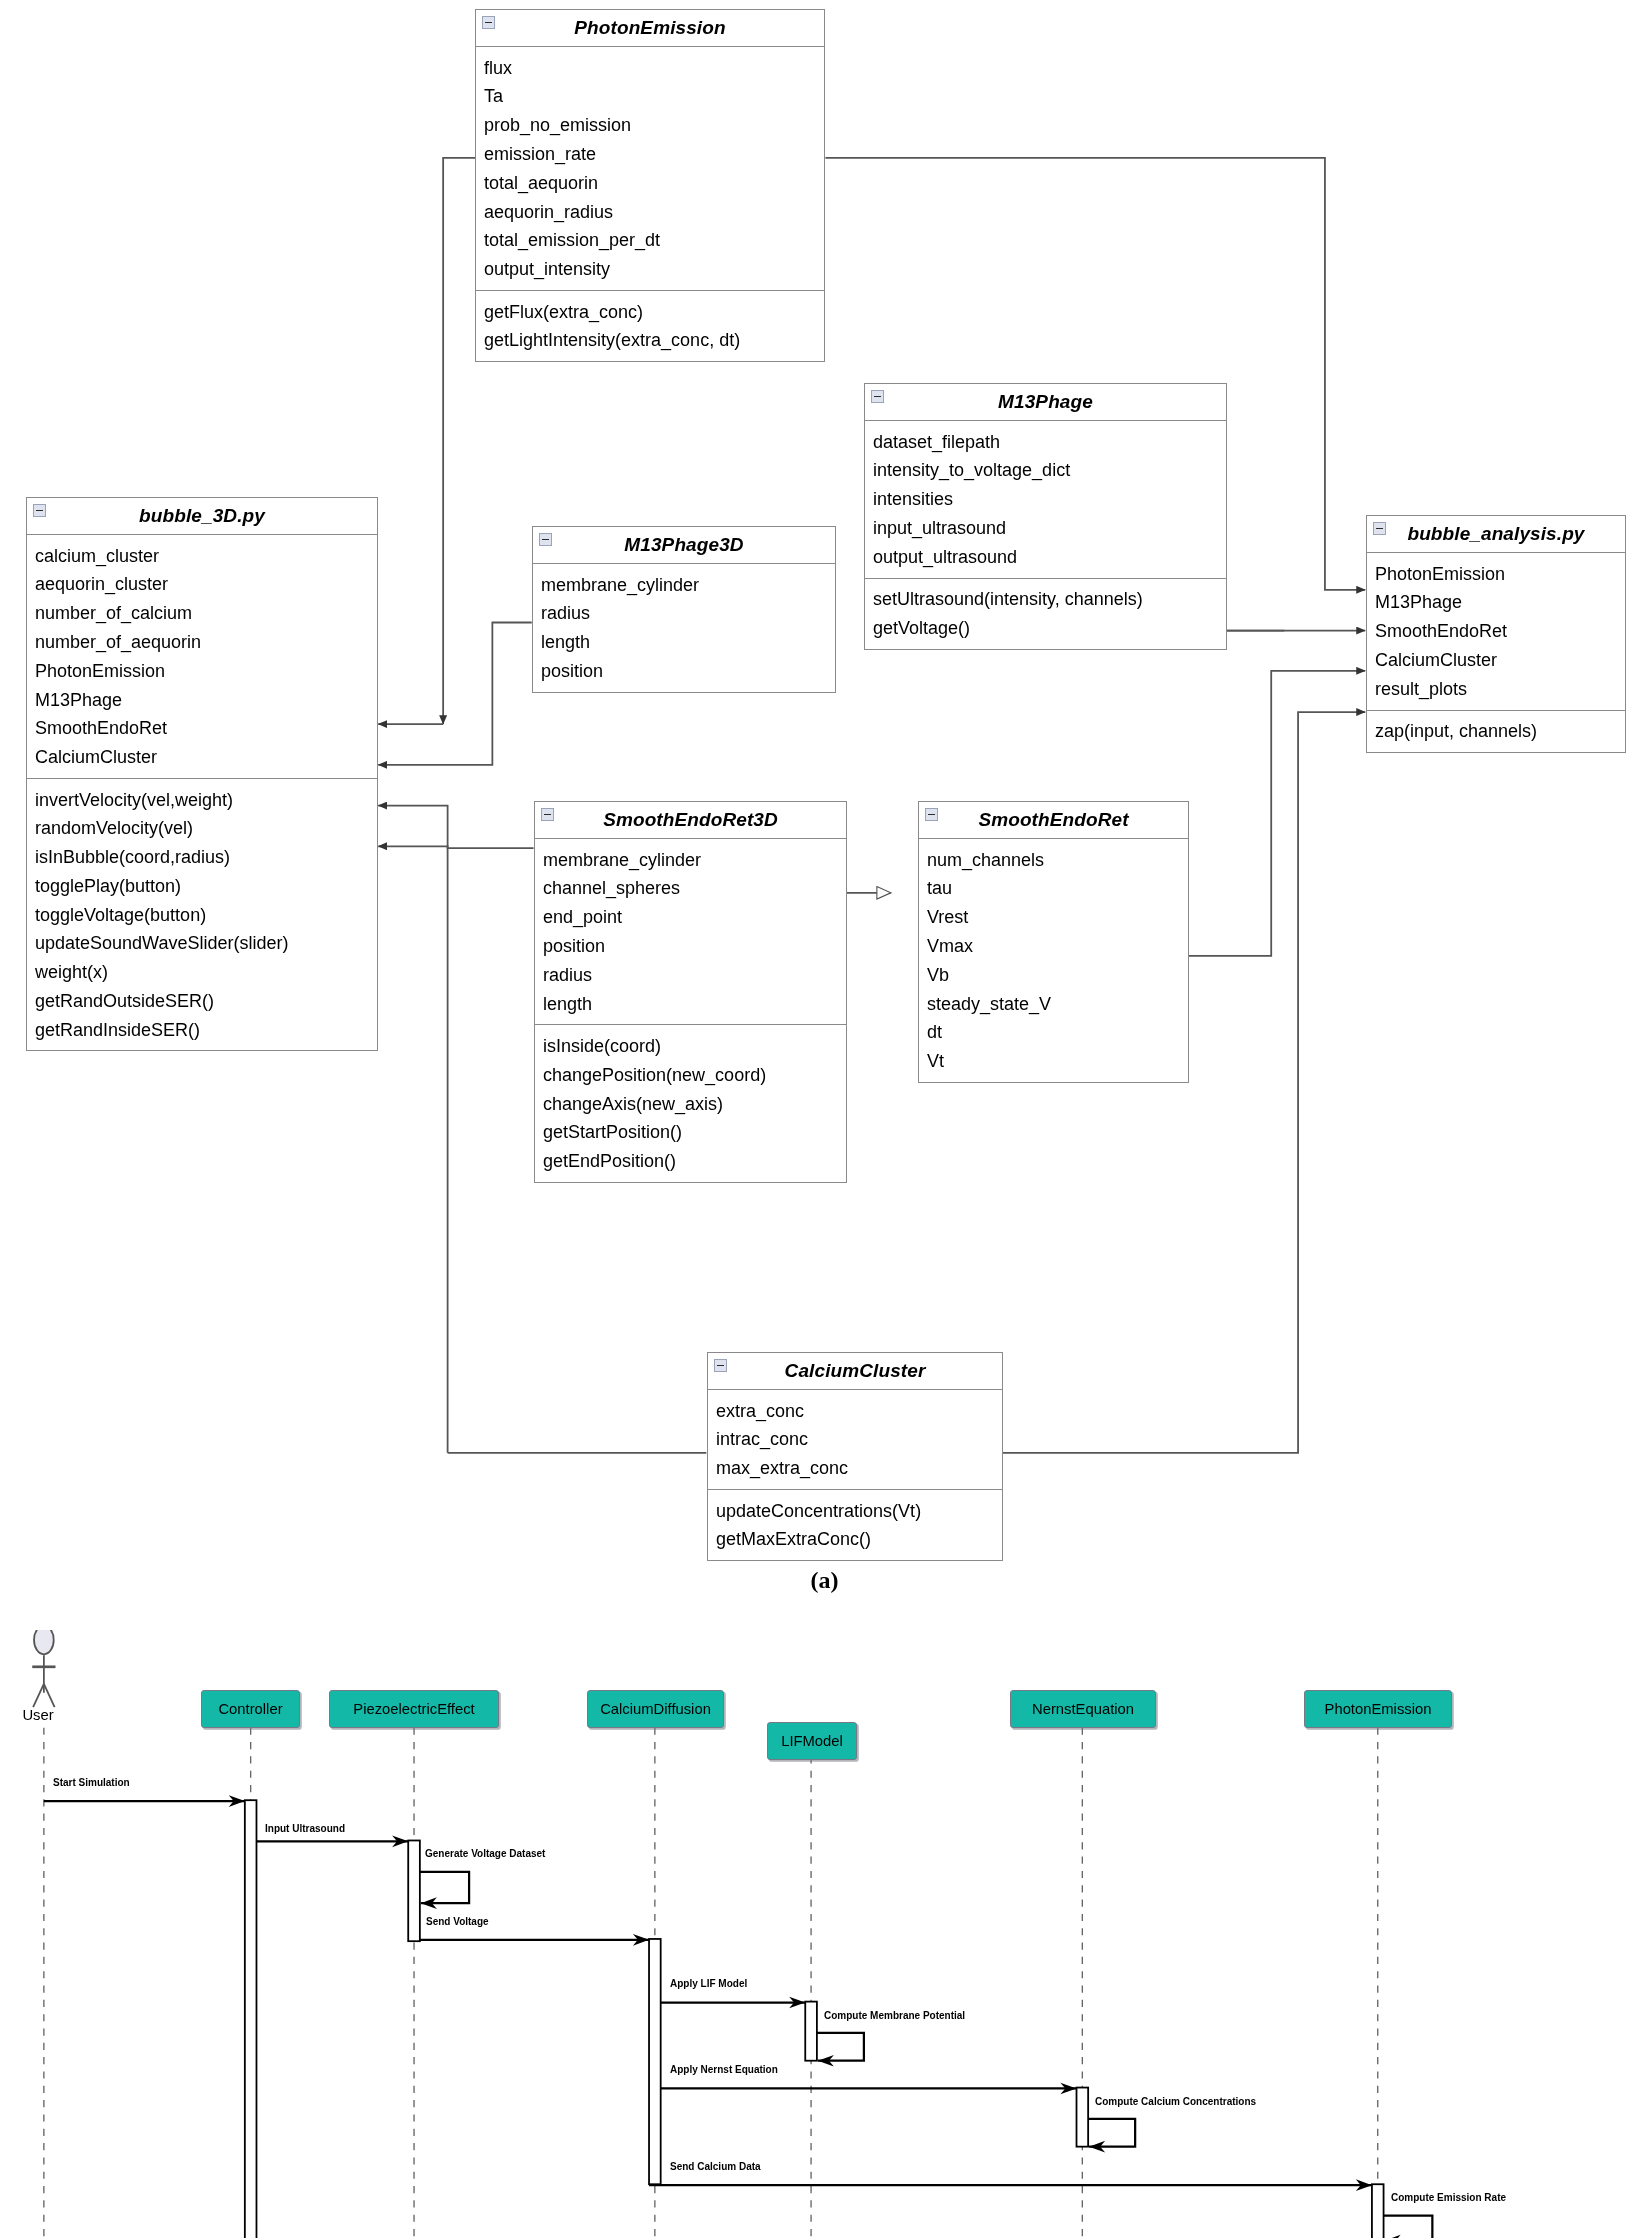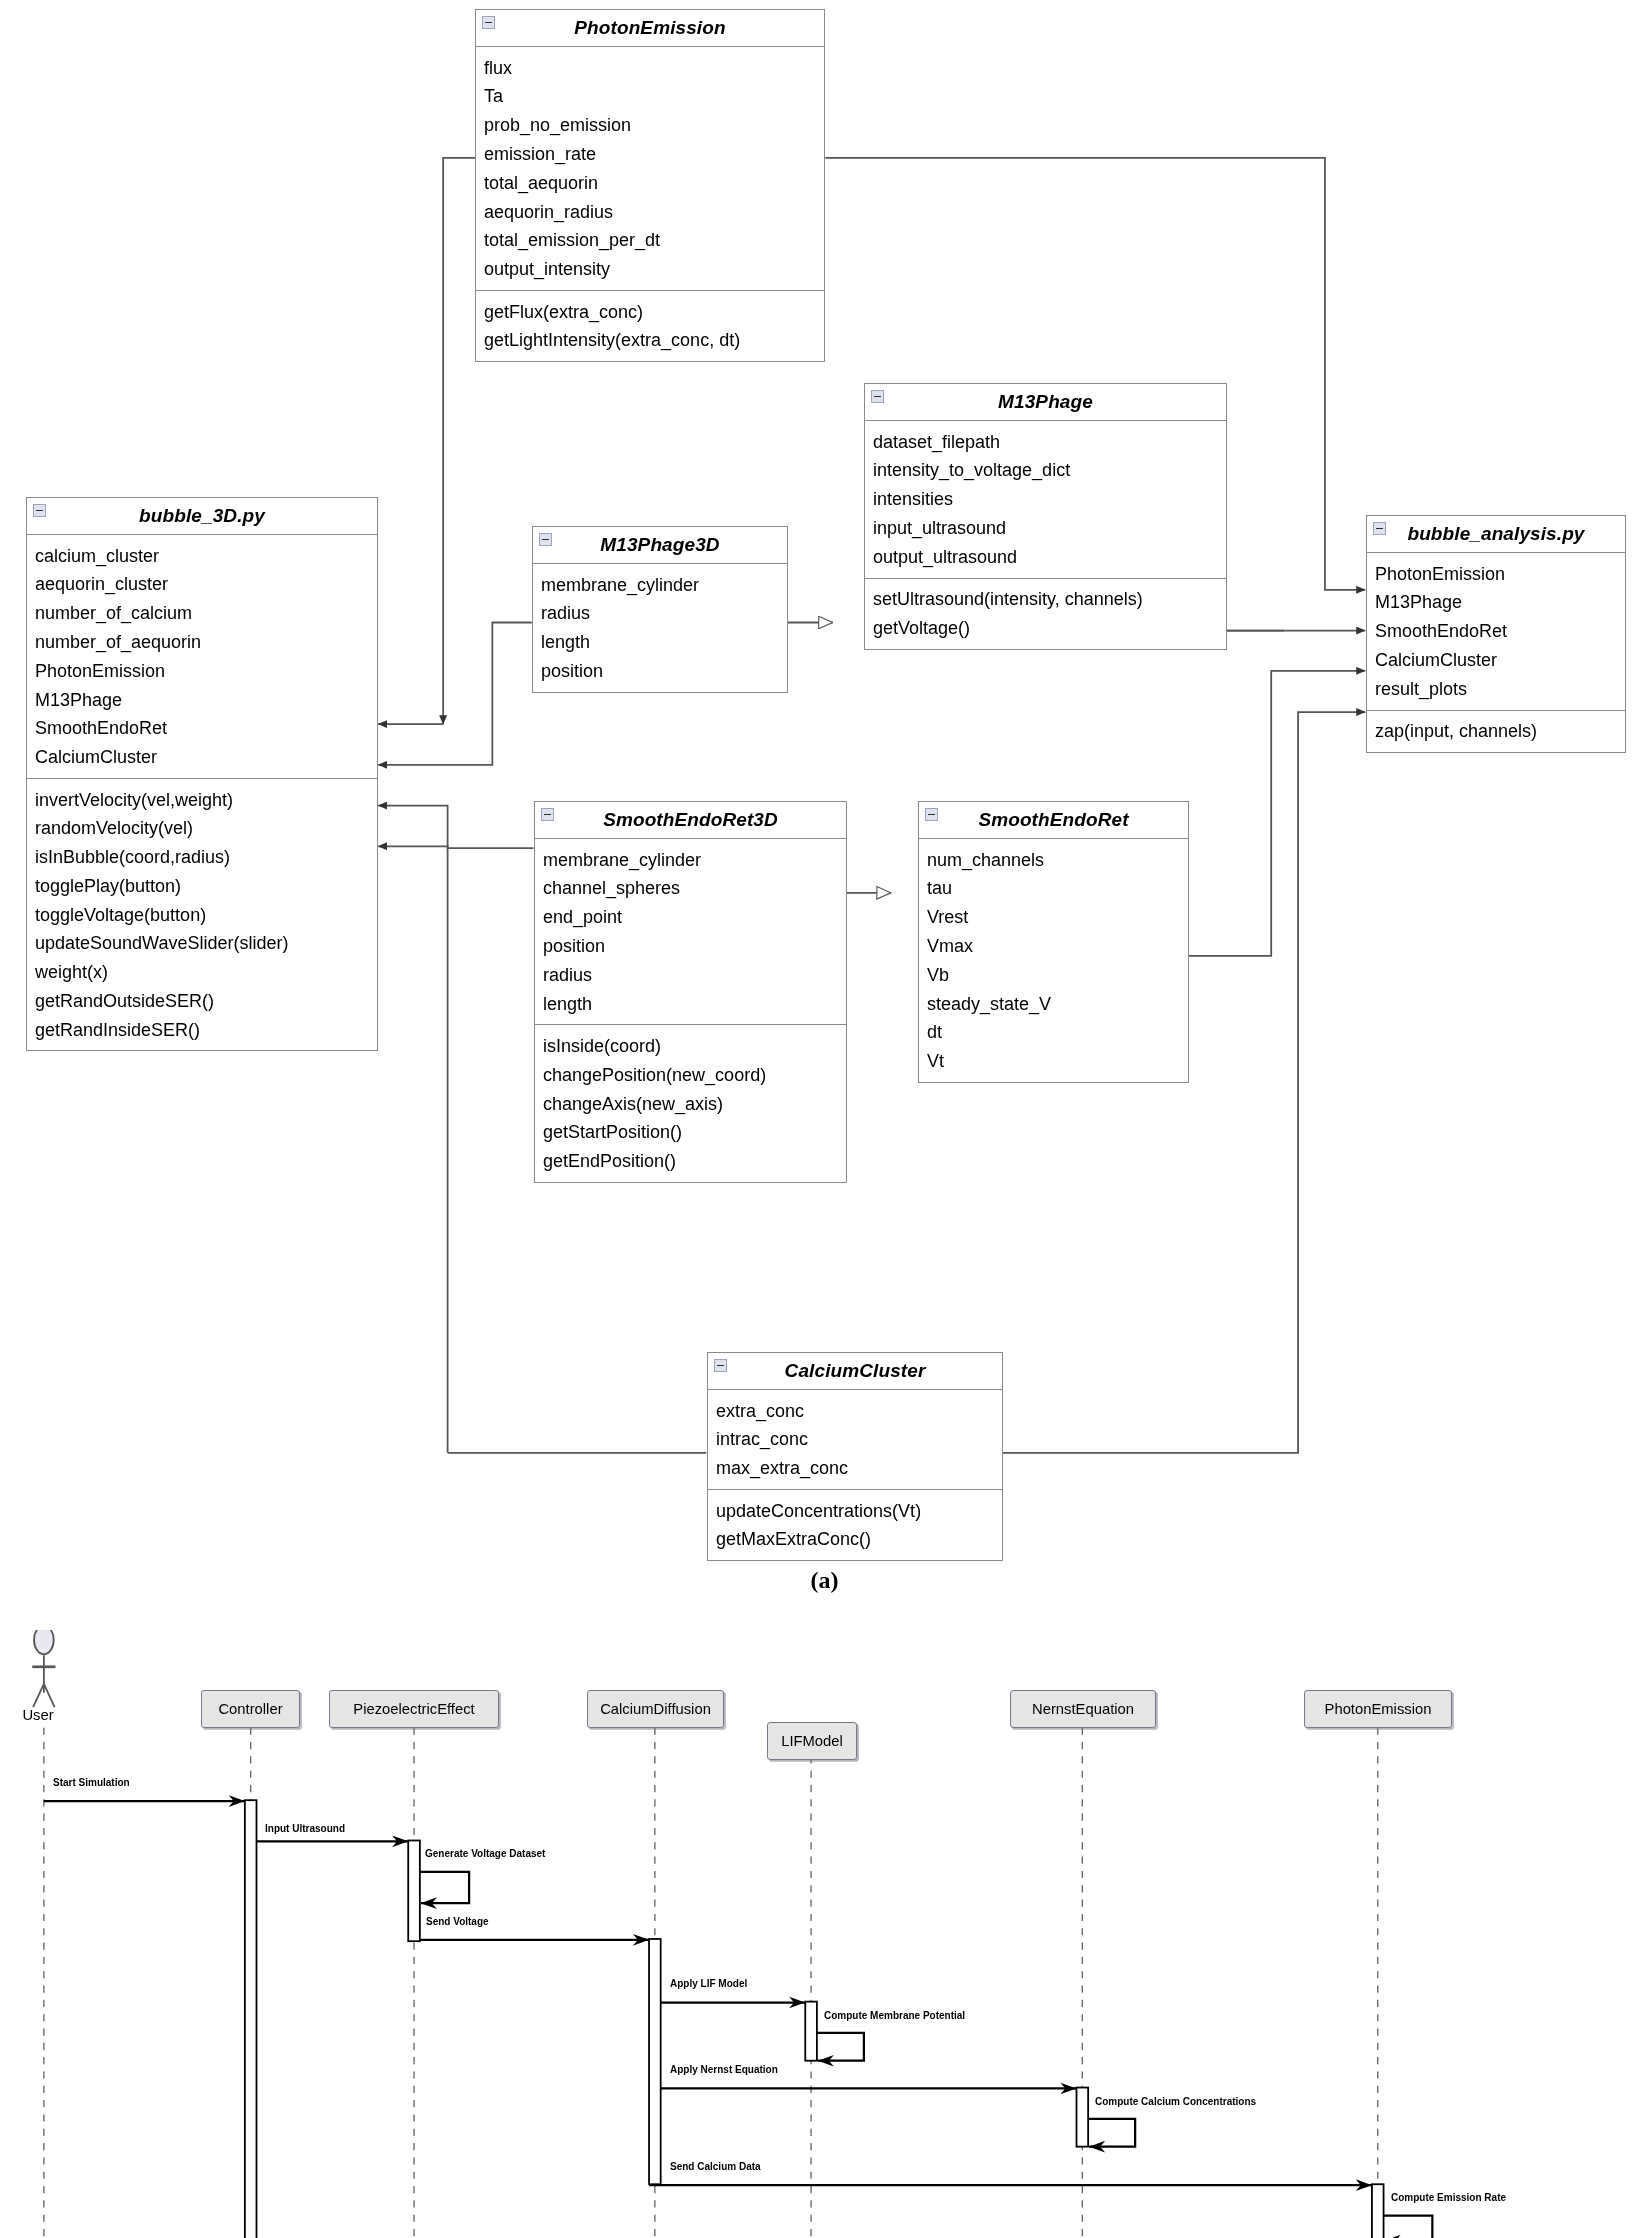--- a/index.html
+++ b/index.html
@@ -74,21 +74,21 @@
 
   
   #seq-diagram {
     position: absolute; left: 0; top: 1630px; width: 1649px; height: 788px;
   }
   #seq-svg {
     position: absolute; left: 0; top: 0; width: 1649px; height: 788px;
   }
   .lifeline-box {
     position: absolute;
-    background: #e5e5e5;
+    background: #14b8a6;
     border: 0.9px solid #777788;
     border-radius: 3.1px;
     box-shadow: 1.8px 1.8px 0 rgba(120,120,130,0.55);
     display: flex; align-items: center; justify-content: center;
     box-sizing: border-box;
     font-size: 14.8px;
     white-space: nowrap;
     z-index: 6;
   }
   .seq-label {
@@ -208,21 +208,21 @@
       <div class="uml-row">isInBubble(coord,radius)</div>
       <div class="uml-row">togglePlay(button)</div>
       <div class="uml-row">toggleVoltage(button)</div>
       <div class="uml-row">updateSoundWaveSlider(slider)</div>
       <div class="uml-row">weight(x)</div>
       <div class="uml-row">getRandOutsideSER()</div>
       <div class="uml-row">getRandInsideSER()</div>
     </div>
   </div>
 
-  <div class="uml-class" style="left:532px; top:526px; width:256px;">
+  <div class="uml-class" style="left:532px; top:526px; width:304px;">
     <div class="uml-header">
       <span class="minus-icon"></span>
       <span class="uml-title">M13Phage3D</span>
     </div>
     <div class="uml-compartment">
       <div class="uml-row">membrane_cylinder</div>
       <div class="uml-row">radius</div>
       <div class="uml-row">length</div>
       <div class="uml-row">position</div>
     </div>

